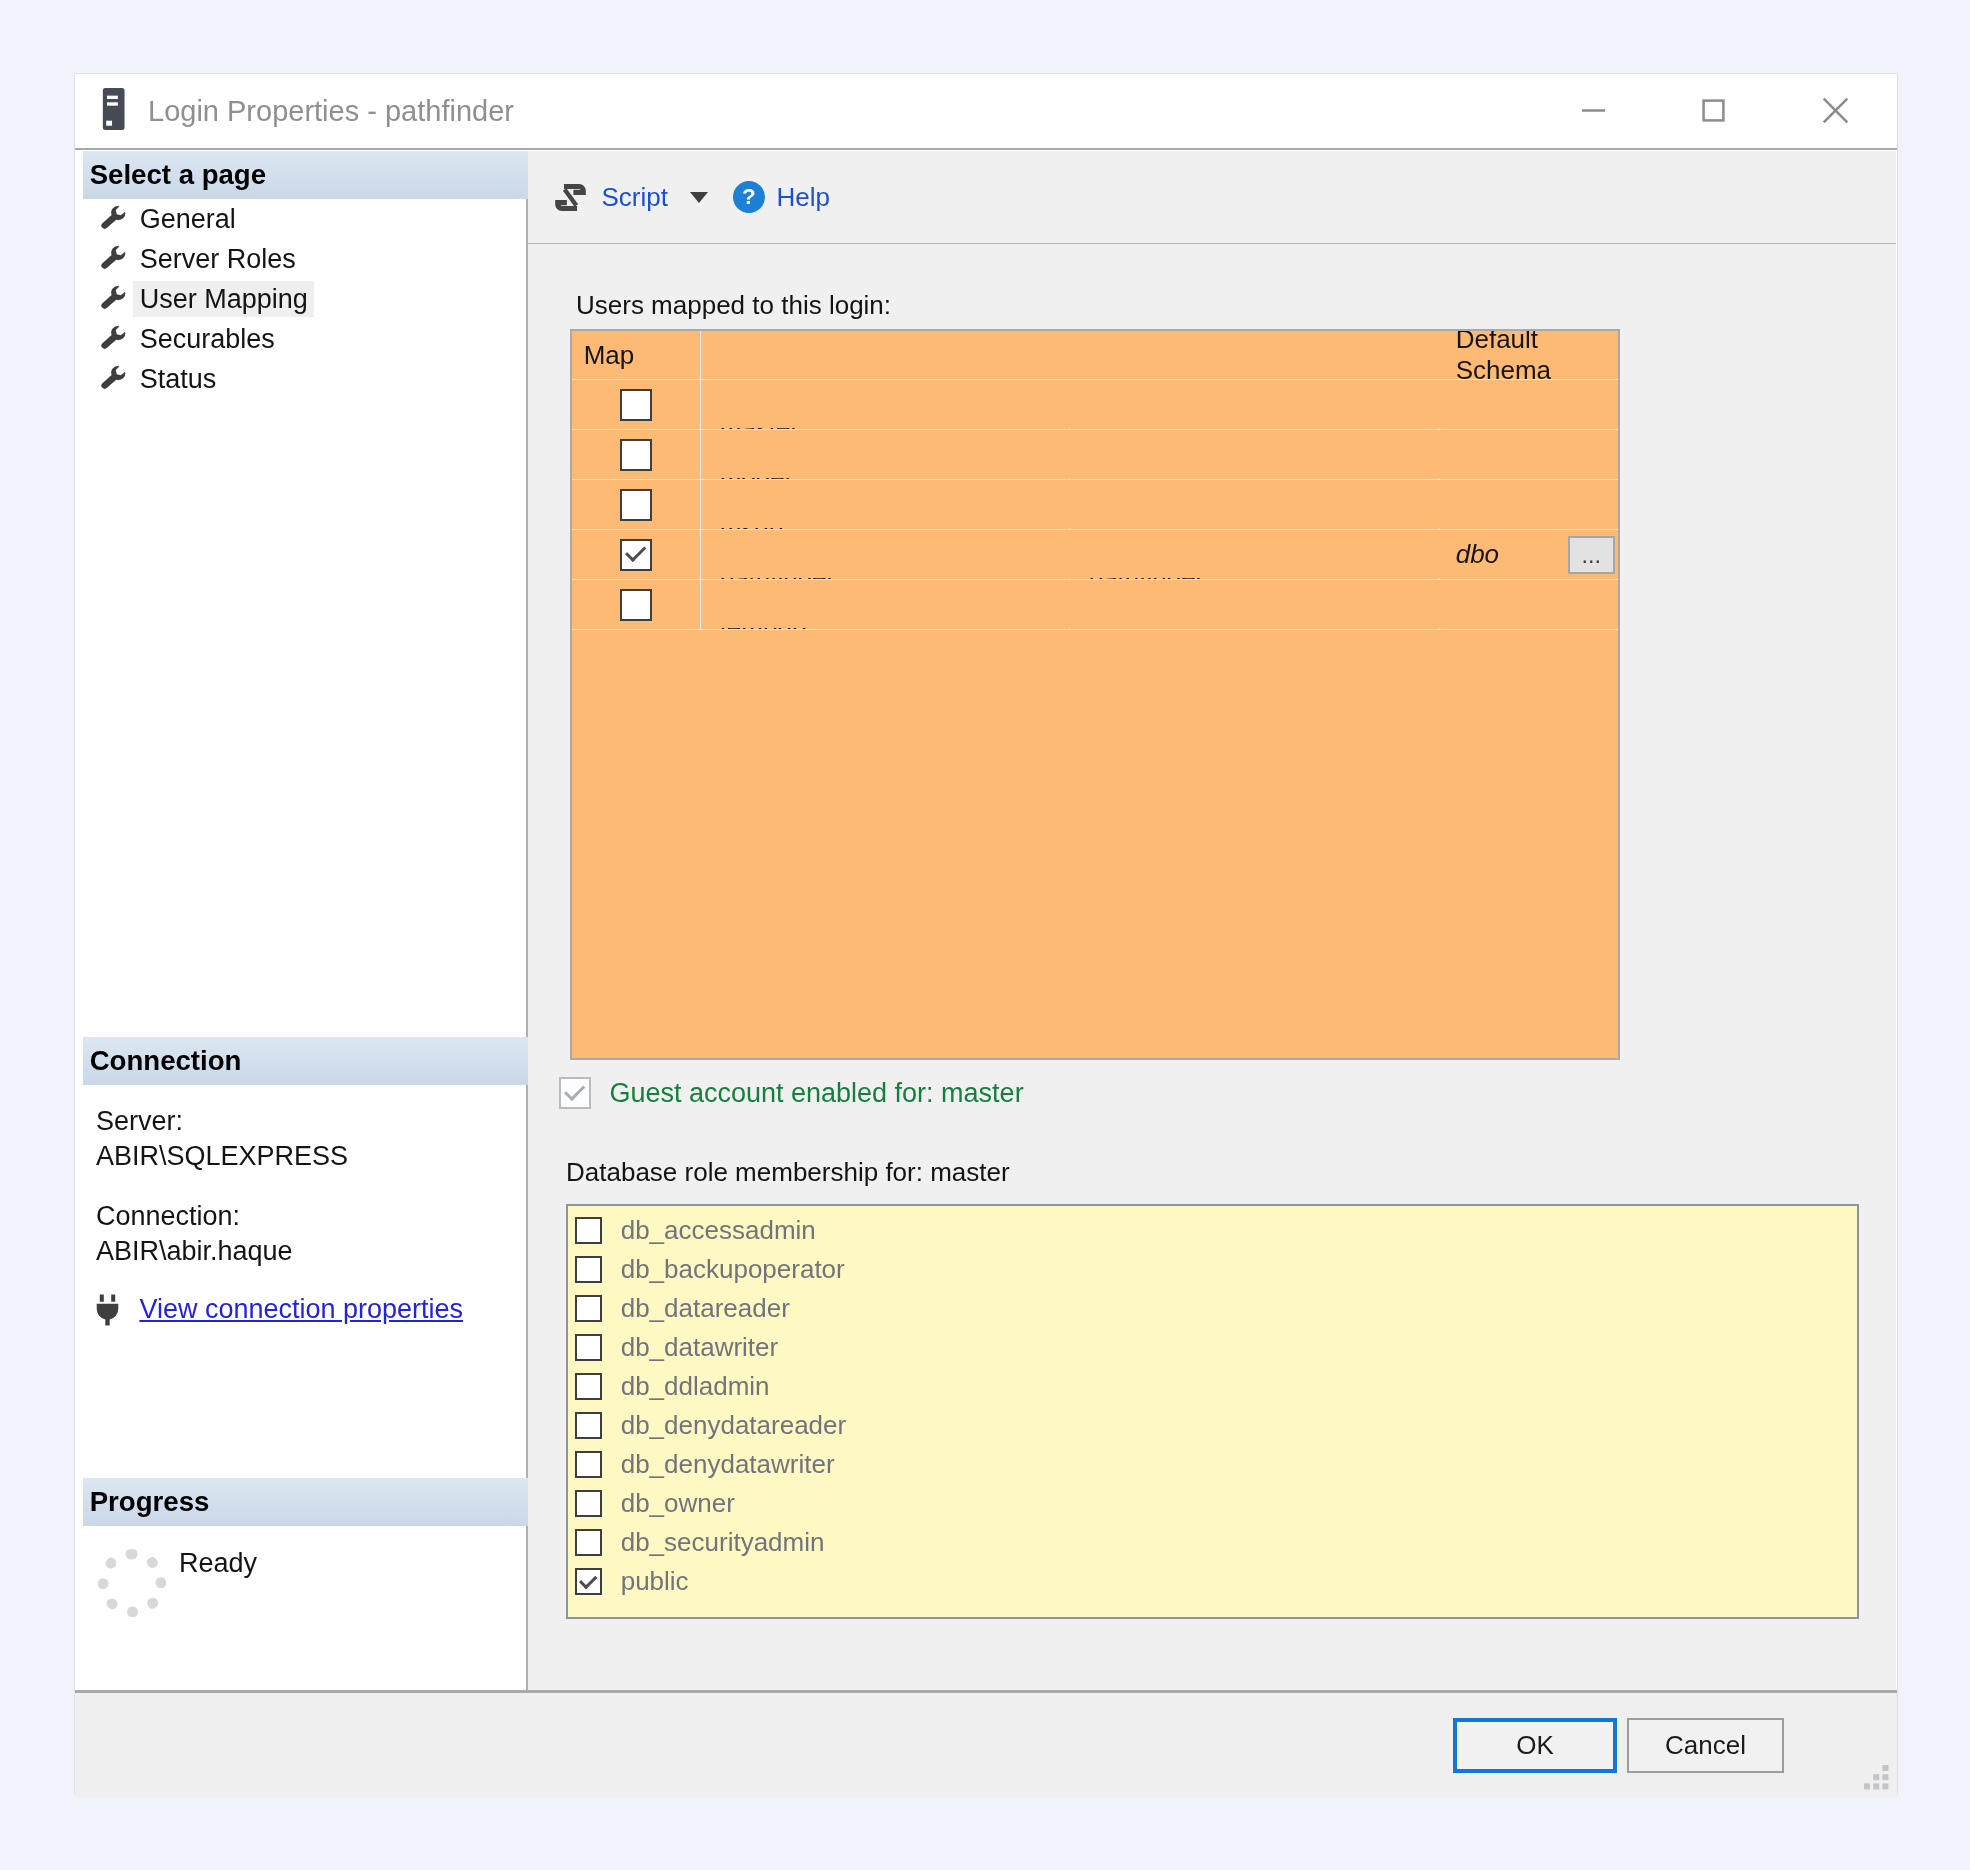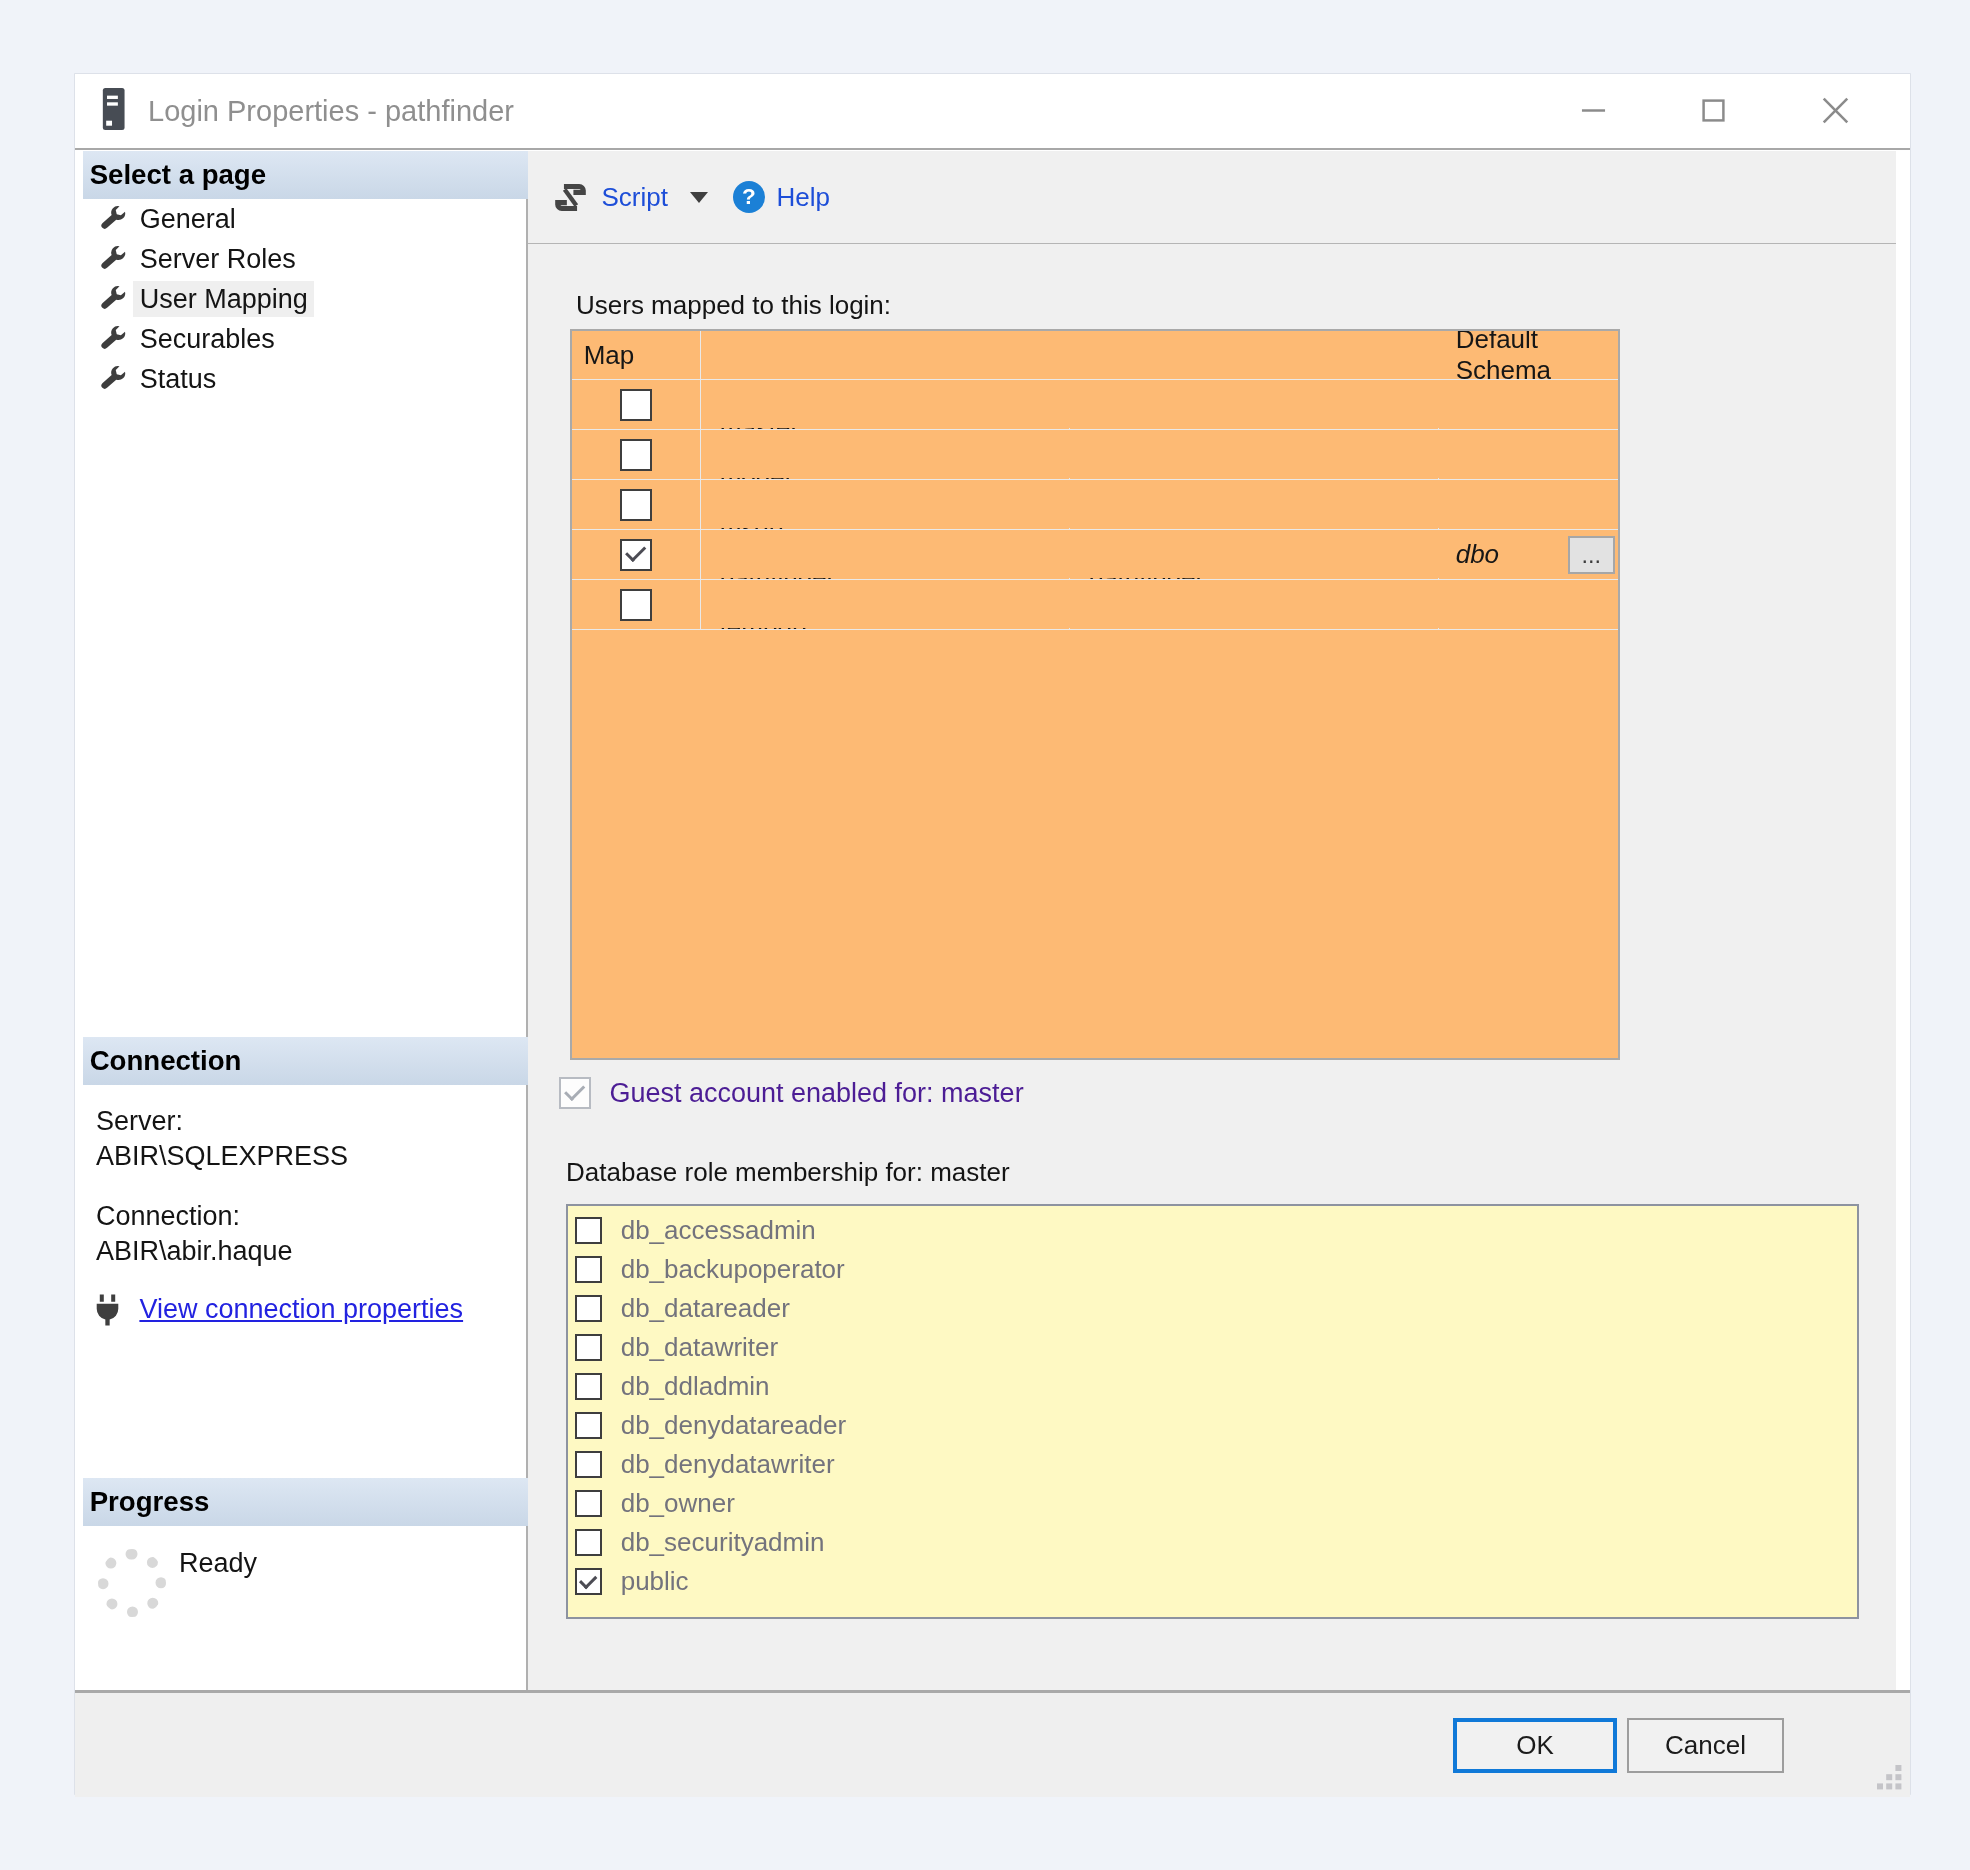--- a/index.html
+++ b/index.html
@@ -1,20 +1,20 @@
 <!DOCTYPE html>
 <html style="font-size:13.4px"><head>
 <meta charset="utf-8">
 <style>
   html,body{margin:0;padding:0;}
   body{background:#f0f3f9;font-family:"Liberation Sans",sans-serif;-webkit-font-smoothing:antialiased;}
   .stage{position:relative;width:1970px;height:1870px;background:#f0f3f9;overflow:hidden;}
 
   .dialog{position:absolute;left:75px;top:74px;width:1822px;height:1720px;background:#ffffff;
-          box-shadow:0 0 0 0.8px #d9dde5;padding-left:13px;}
+          box-shadow:0 0 0 0.8px #d9dde5;}
 
   
   .titlebar{position:absolute;left:0;top:0;width:100%;height:74px;background:#fff;
             border-bottom:2.5px solid #a8a8a8;box-sizing:content-box;}
   .title-icon{position:absolute;left:27px;top:14px;width:23.4px;height:42px;}
   .title-text{position:absolute;left:73px;top:0;height:74px;line-height:74px;
               font-size:29px;color:#8f8f8f;white-space:nowrap;}
   .win-btn{position:absolute;top:11.7px;width:50px;height:50px;display:flex;align-items:center;
            justify-content:center;background:transparent;border:none;cursor:default;}
   .win-btn.min{left:1493px;} .win-btn.max{left:1613px;} .win-btn.close{left:1735px;}
@@ -74,21 +74,21 @@
             box-sizing:border-box;flex:0 0 auto;}
   .checkbox.checked::after{content:'';position:absolute;left:4.2px;top:5.8px;width:16px;height:7.5px;
             border-left:3.3px solid #4c4c54;border-bottom:3.3px solid #4c4c54;transform:rotate(-45deg);}
   .checkbox.disabled{border:2.5px solid #b7bbc2;background:#fdfdfd;}
   .checkbox.disabled::after{border-color:#a8adb5;}
 
   .browse-btn{width:47px;height:38px;background:#e2e2e2;border:2.5px solid #a6a6a6;color:#3c3c3c;
               font-size:23.4px;line-height:28px;text-align:center;box-sizing:border-box;cursor:pointer;}
 
   .guest-row{position:absolute;left:31px;top:833px;height:32px;display:flex;align-items:center;}
-  .guest-label{margin-left:18.4px;font-size:27px;color:#4c1d95;white-space:nowrap;}
+  .guest-label{margin-left:18.4px;font-size:27px;color:#15803d;white-space:nowrap;}
   .role-title{position:absolute;left:38px;top:910px;font-size:26px;color:#141414;line-height:37px;}
   .role-box{position:absolute;left:38px;top:960px;width:1293px;height:415px;background:#fef9c3;
             border:2.5px solid #8d93a0;box-sizing:border-box;padding-top:5px;overflow:hidden;}
   .role-item{height:39px;display:flex;align-items:center;padding-left:6.7px;}
   .role-item .checkbox{width:27.6px;height:27.6px;}
   .role-item .checkbox.checked::after{left:3.3px;top:5px;width:13.4px;height:6.7px;border-width:0 0 3.3px 3.3px;
             border-style:solid;border-color:#4c4c54;}
   .role-label{margin-left:18.4px;font-size:26px;color:#73737d;white-space:nowrap;}
 
   

